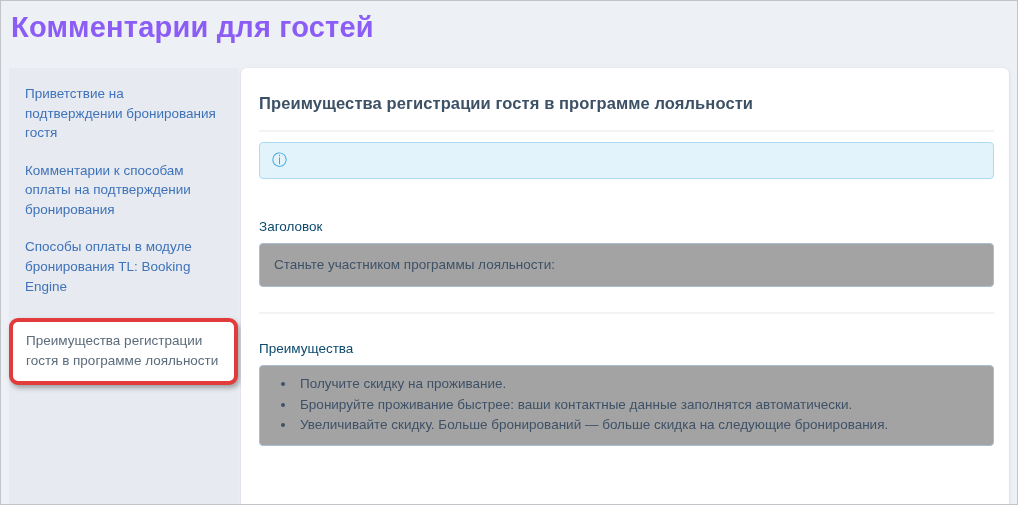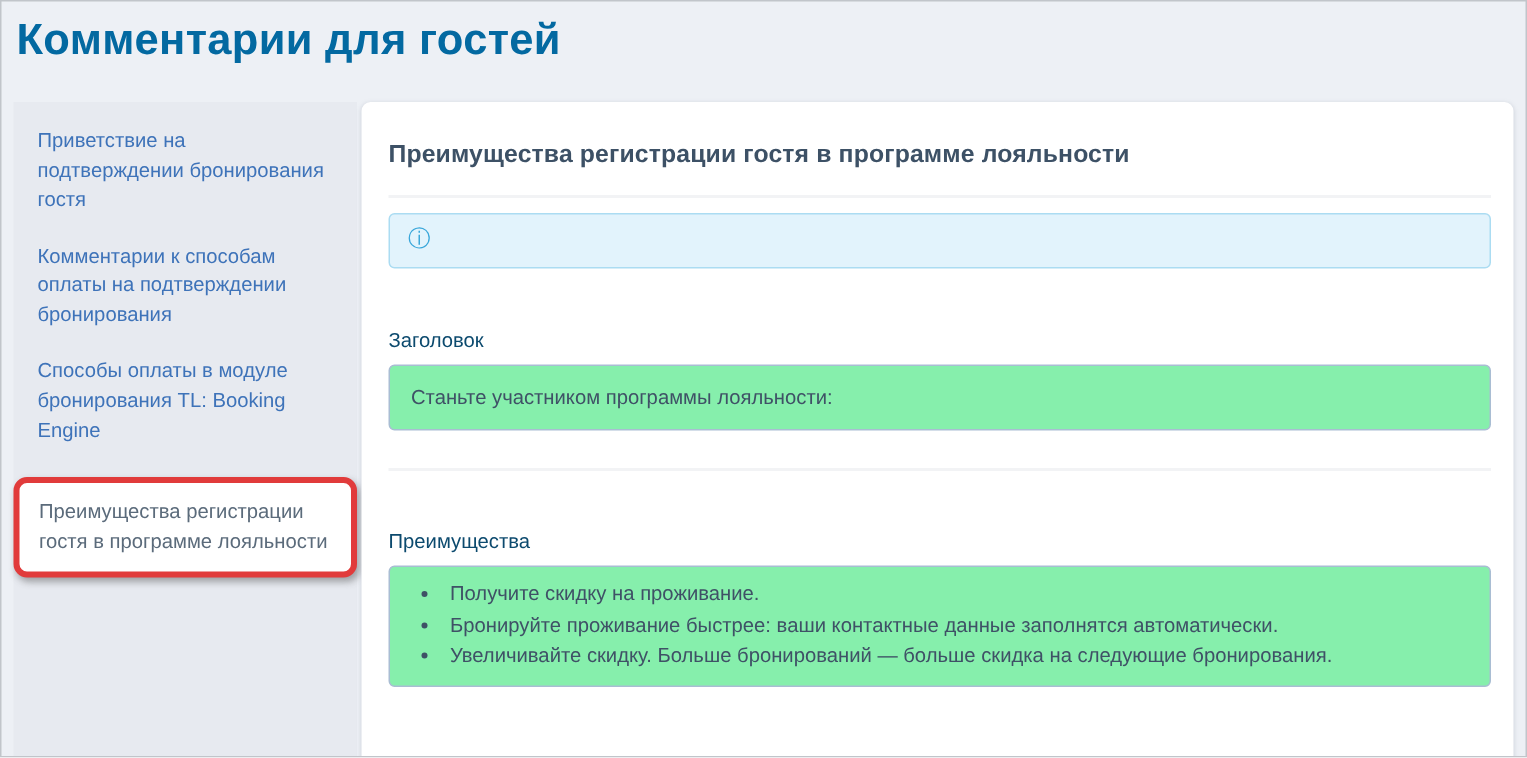--- a/index.html
+++ b/index.html
@@ -18,21 +18,21 @@
   }
   
   .topbar {
     height: 62px;
     padding: 10px 0 0 10px;
   }
   .page-title {
     font-size: 29px;
     font-weight: bold;
     letter-spacing: 0.2px;
-    color: #0369a1;
+    color: #8b5cf6;
   }
   
   .content-row {
     display: flex;
     align-items: stretch;
     height: 502px;
     margin: 5px 8px 0 8px;
   }
   
   .sidebar {
@@ -101,30 +101,30 @@
   }
   .info-text { font-size: 13.5px; color: #3d5064; line-height: 1.5; }
   .info-text span { display: block; }
   .field-label {
     margin-top: 40px;
     font-size: 13.5px;
     color: #0c4a6e;
   }
   .field-box {
     margin-top: 9px;
-    background: #86efac;
+    background: #a3a3a3;
     border: 1px solid #a9bdd3;
     border-radius: 4px;
     font-size: 13.5px;
     color: #3f5166;
     line-height: 1.5;
   }
   .field-box.single { padding: 11px 14px; }
   .divider-2 { margin-top: 25px; }
-  .field-label.second { margin-top: 39px; }
+  .field-label.second { margin-top: 27px; }
   .field-box.list { padding: 8px 16px 10px 16px; }
   .field-box ul {
     list-style: disc;
     padding-left: 20px;
   }
   .field-box li { padding-left: 4px; }
 </style>
 </head>
 <body>
 

